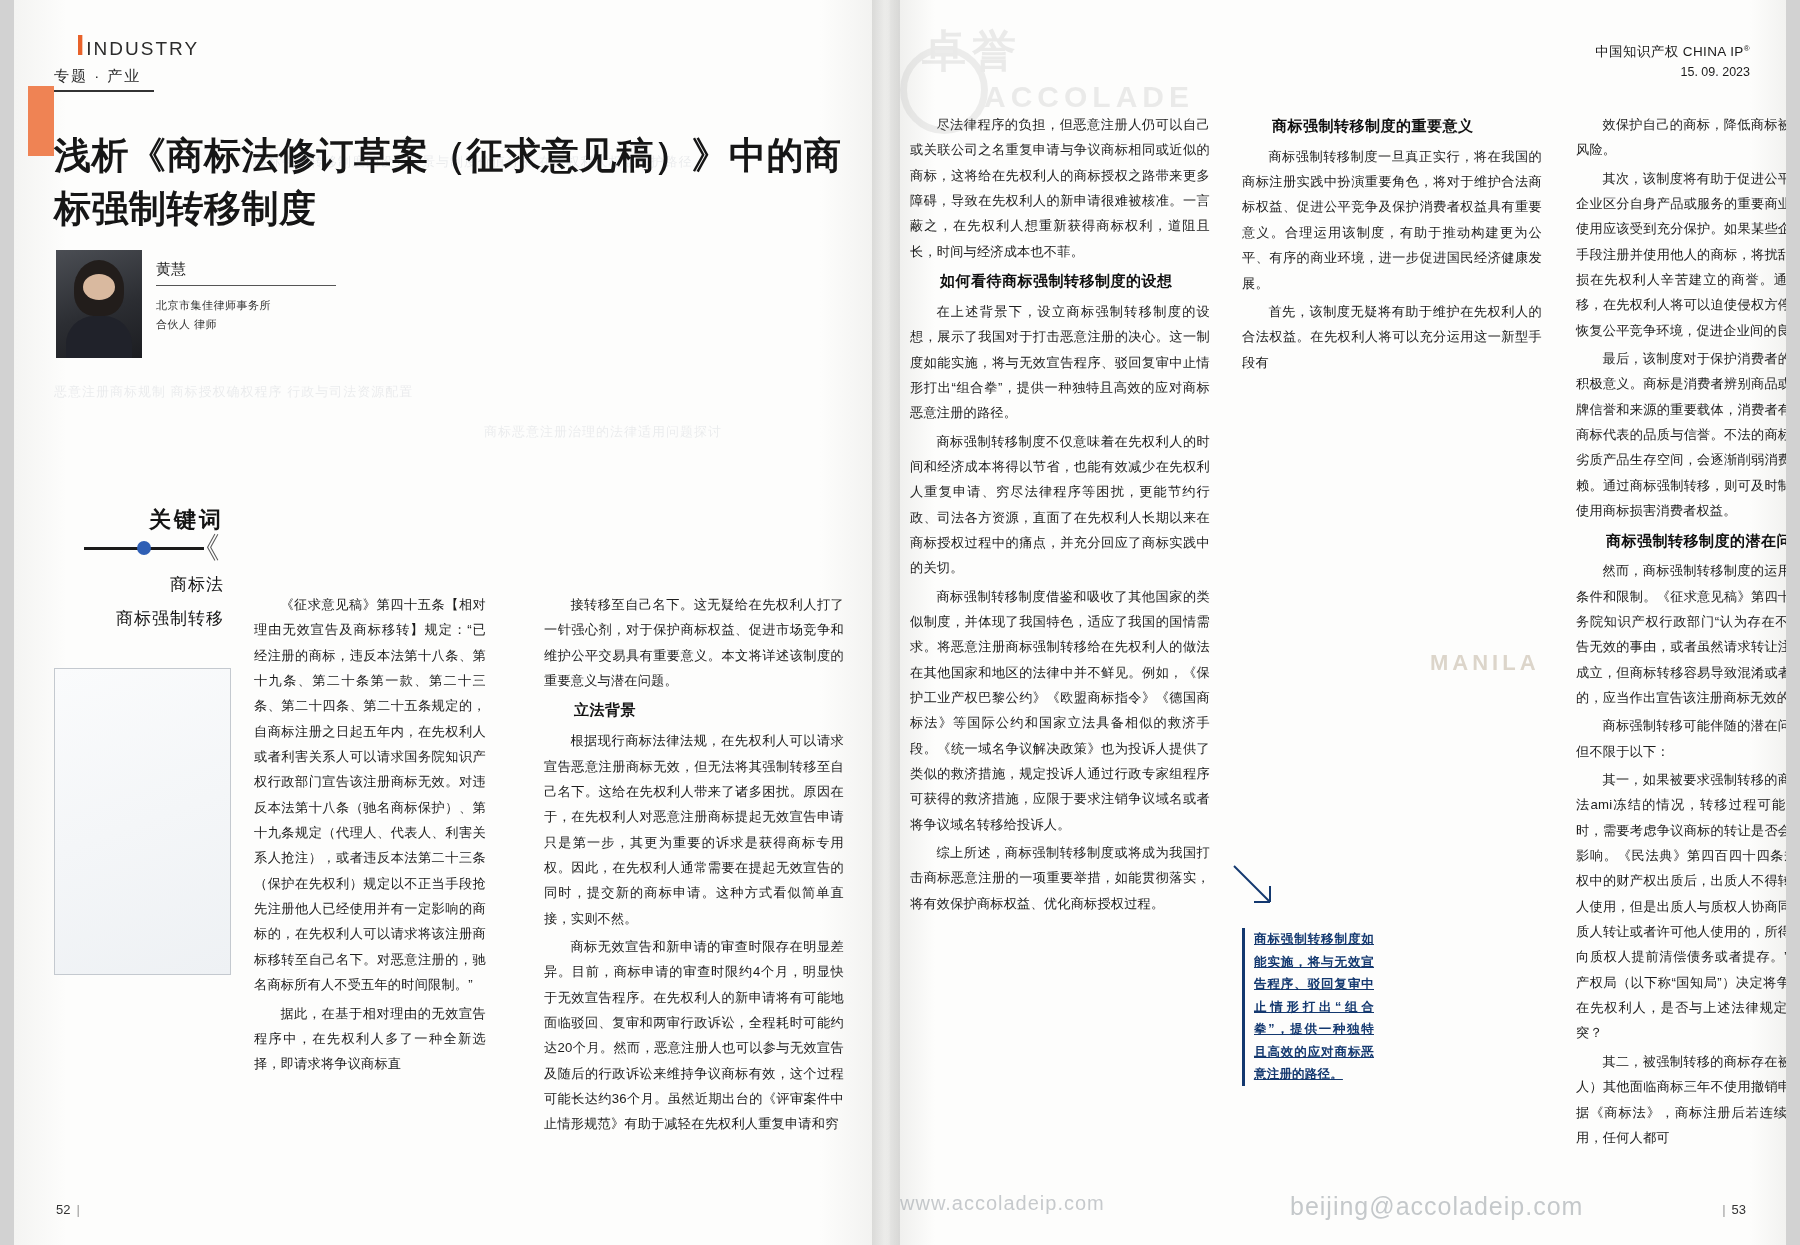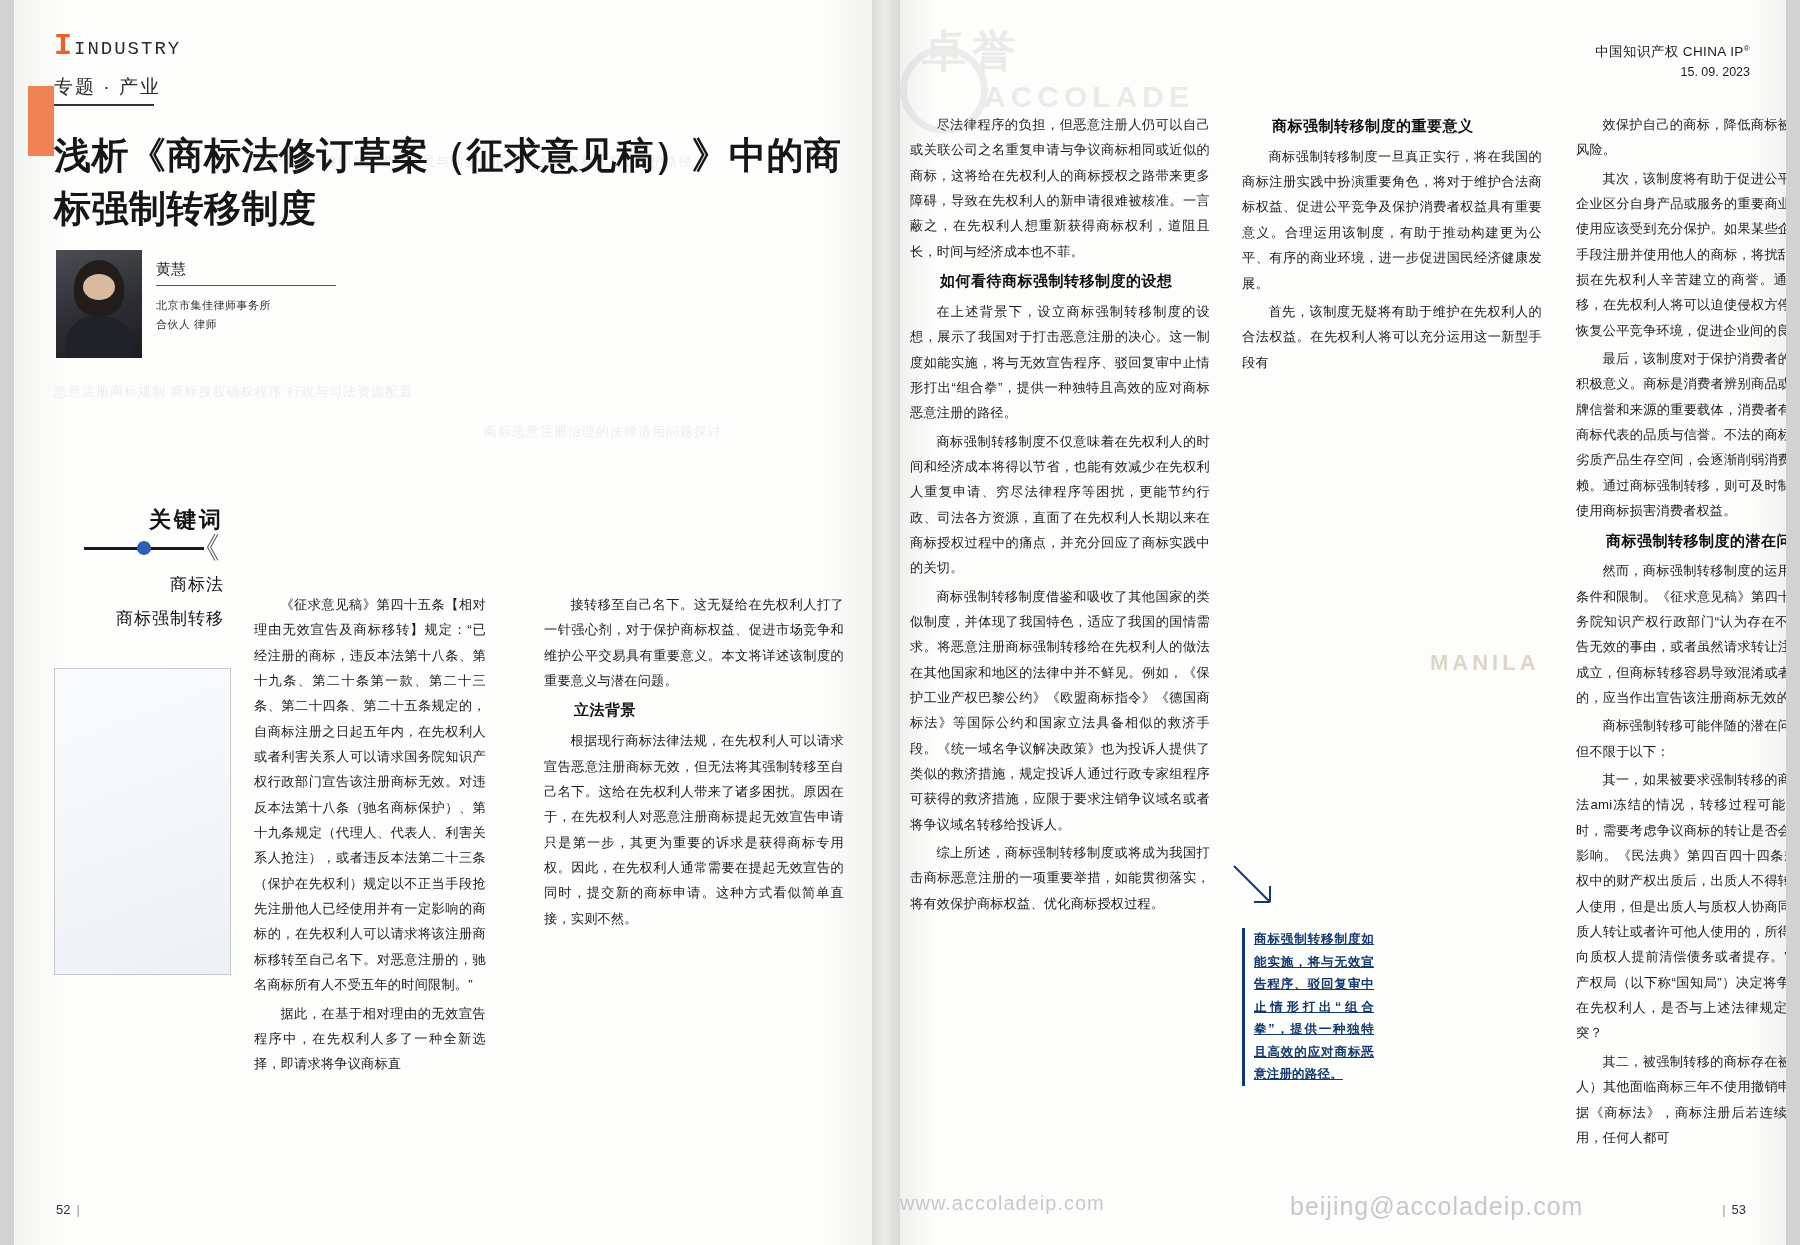--- a/index.html
+++ b/index.html
@@ -48,36 +48,37 @@
   }
 
   
   .masthead {
     position: absolute;
     left: 40px;
     top: 38px;
     width: 260px;
   }
   .masthead-en {
-    font-family: Liberation Mono, monospace;
+    font-family: Liberation Sans, sans-serif;
     font-size: 19px;
     letter-spacing: 2px;
     color: #2b2b2b;
+    margin-left: 22px;
   }
   .masthead-en .drop {
     color: #e8622a;
     font-size: 30px;
     font-weight: bold;
     line-height: 0;
   }
   .masthead-cn {
-    font-size: 19px;
+    font-size: 15px;
     color: #2b2b2b;
     letter-spacing: 2px;
-    margin-top: 14px;
+    margin-top: 7px;
   }
   .masthead-rule {
     margin-top: 4px;
     width: 100px;
     border-bottom: 2px solid #333;
   }
   .orange-tab {
     position: absolute;
     left: 14px;
     top: 86px;
@@ -437,20 +438,21 @@
 
     <div class="col l-col1">
       <p>《征求意见稿》第四十五条【相对理由无效宣告及商标移转】规定：“已经注册的商标，违反本法第十八条、第十九条、第二十条第一款、第二十三条、第二十四条、第二十五条规定的，自商标注册之日起五年内，在先权利人或者利害关系人可以请求国务院知识产权行政部门宣告该注册商标无效。对违反本法第十八条（驰名商标保护）、第十九条规定（代理人、代表人、利害关系人抢注），或者违反本法第二十三条（保护在先权利）规定以不正当手段抢先注册他人已经使用并有一定影响的商标的，在先权利人可以请求将该注册商标移转至自己名下。对恶意注册的，驰名商标所有人不受五年的时间限制。”</p>
       <p>据此，在基于相对理由的无效宣告程序中，在先权利人多了一种全新选择，即请求将争议商标直</p>
     </div>
 
     <div class="col l-col2">
       <p>接转移至自己名下。这无疑给在先权利人打了一针强心剂，对于保护商标权益、促进市场竞争和维护公平交易具有重要意义。本文将详述该制度的重要意义与潜在问题。</p>
       <p class="subhead">立法背景</p>
       <p>根据现行商标法律法规，在先权利人可以请求宣告恶意注册商标无效，但无法将其强制转移至自己名下。这给在先权利人带来了诸多困扰。原因在于，在先权利人对恶意注册商标提起无效宣告申请只是第一步，其更为重要的诉求是获得商标专用权。因此，在先权利人通常需要在提起无效宣告的同时，提交新的商标申请。这种方式看似简单直接，实则不然。</p>
+      <p>商标无效宣告和新申请的审查时限存在明显差异。目前，商标申请的审查时限约4个月，明显快于无效宣告程序。在先权利人的新申请将有可能地面临驳回、复审和两审行政诉讼，全程耗时可能约达20个月。然而，恶意注册人也可以参与无效宣告及随后的行政诉讼来维持争议商标有效，这个过程可能长达约36个月。虽然近期出台的《评审案件中止情形规范》有助于减轻在先权利人重复申请和穷</p>
     </div>
 
     <div class="folio-left">
       <span>52</span><span class="bar">|</span>
     </div>
   </div>
 
   <div class="page page-right">
     <div class="rightpage-inner">
 

